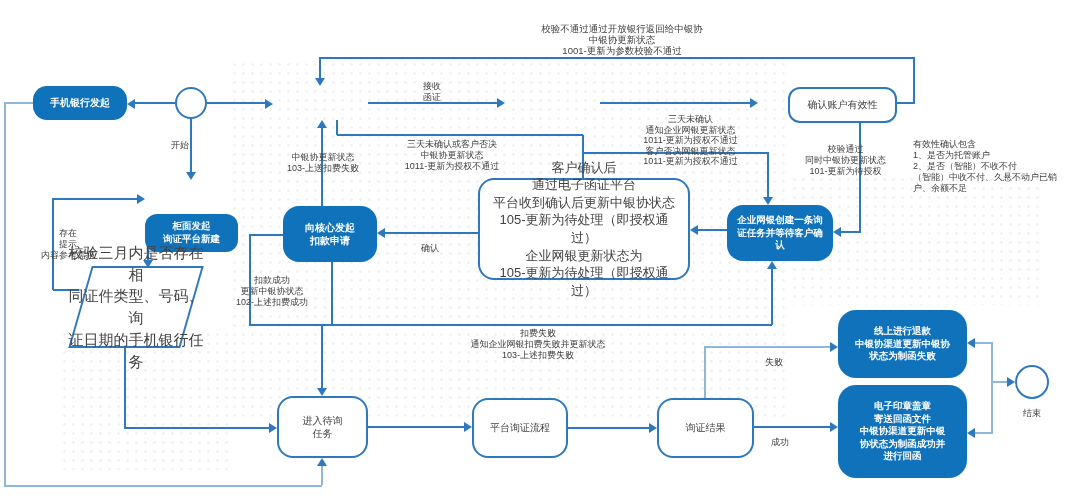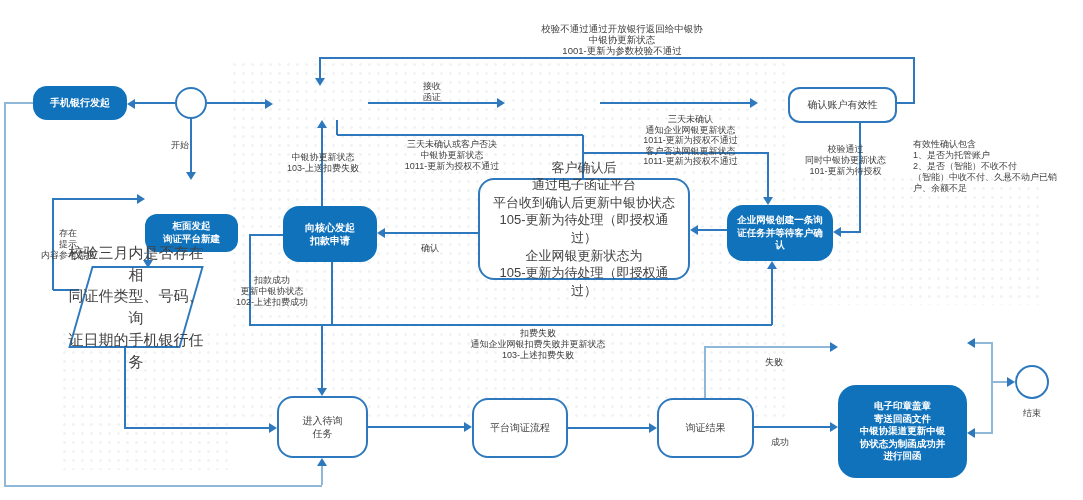--- a/index.html
+++ b/index.html
@@ -132,20 +132,23 @@
   <div class="circle" style="left:1015px;top:365px;width:34px;height:34px;"></div>
 
   <div class="node blue" style="left:33px;top:86px;width:94px;height:34px;">手机银行发起</div>
   <div class="node blue" style="left:145px;top:180px;width:93px;height:38px;font-size:9.5px;border-radius:12px;margin-top:34px;">柜面发起
 询证平台新建</div>
   <div class="node blue" style="left:283px;top:206px;width:94px;height:56px;border-radius:16px;">向核心发起
 扣款申请</div>
   <div class="node blue" style="left:727px;top:205px;width:106px;height:56px;font-size:9.5px;border-radius:16px;">企业网银创建一条询
 证任务并等待客户确
 认</div>
+  <div class="node blue" style="left:838px;top:310px;width:129px;height:68px;font-size:9.5px;border-radius:18px;">线上进行退款
+中银协渠道更新中银协
+状态为制函失败</div>
   <div class="node blue" style="left:838px;top:385px;width:129px;height:93px;font-size:9.5px;border-radius:18px;">电子印章盖章
 寄送回函文件
 中银协渠道更新中银
 协状态为制函成功并
 进行回函</div>
 
   <div class="node white" style="left:788px;top:87px;width:109px;height:36px;">确认账户有效性</div>
   <div class="node white" style="left:478px;top:178px;width:212px;height:102px;font-size:13px;border-radius:16px;">客户确认后
 通过电子函证平台
 平台收到确认后更新中银协状态

